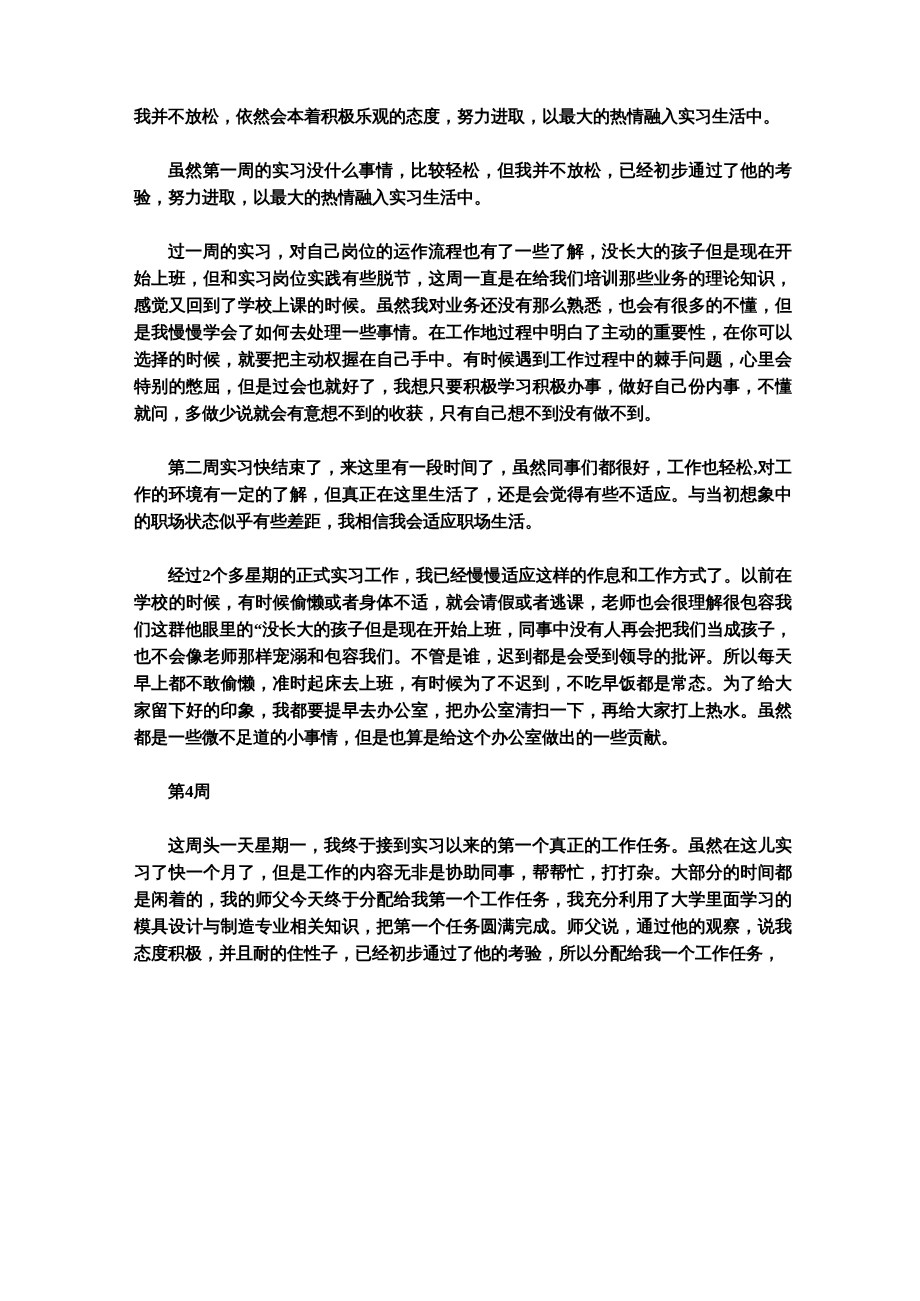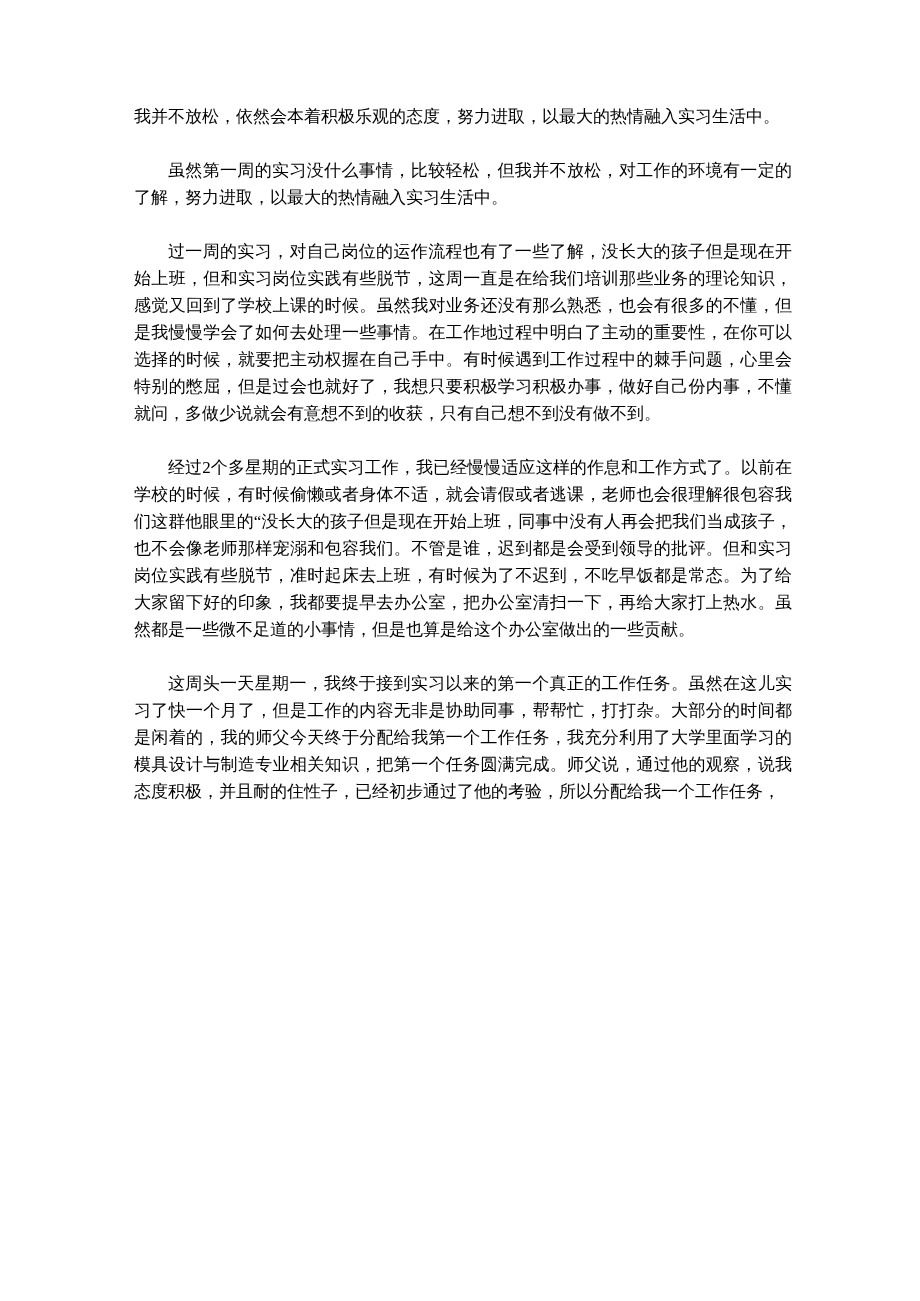--- a/index.html
+++ b/index.html
@@ -16,30 +16,33 @@
     padding: 103px 128px 60px 134px;
     font-family: "Liberation Serif", "DejaVu Serif", serif;
     font-size: 17px;
     line-height: 27px;
     color: #000000;
   }
   .para {
     margin: 0 0 27px 0;
     text-align: justify;
     word-break: break-all;
+    font-weight: bold;
   }
   .para.indent {
     text-indent: 2em;
   }
   .para:last-child {
     margin-bottom: 0;
   }
 </style>
 </head>
 <body>
 
 <div class="page">
   <p class="para">我并不放松，依然会本着积极乐观的态度，努力进取，以最大的热情融入实习生活中。</p>
-  <p class="para indent">虽然第一周的实习没什么事情，比较轻松，但我并不放松，对工作的环境有一定的了解，努力进取，以最大的热情融入实习生活中。</p>
+  <p class="para indent">虽然第一周的实习没什么事情，比较轻松，但我并不放松，已经初步通过了他的考验，努力进取，以最大的热情融入实习生活中。</p>
   <p class="para indent">过一周的实习，对自己岗位的运作流程也有了一些了解，没长大的孩子但是现在开始上班，但和实习岗位实践有些脱节，这周一直是在给我们培训那些业务的理论知识，感觉又回到了学校上课的时候。虽然我对业务还没有那么熟悉，也会有很多的不懂，但是我慢慢学会了如何去处理一些事情。在工作地过程中明白了主动的重要性，在你可以选择的时候，就要把主动权握在自己手中。有时候遇到工作过程中的棘手问题，心里会特别的憋屈，但是过会也就好了，我想只要积极学习积极办事，做好自己份内事，不懂就问，多做少说就会有意想不到的收获，只有自己想不到没有做不到。</p>
-  <p class="para indent">经过2个多星期的正式实习工作，我已经慢慢适应这样的作息和工作方式了。以前在学校的时候，有时候偷懒或者身体不适，就会请假或者逃课，老师也会很理解很包容我们这群他眼里的“没长大的孩子但是现在开始上班，同事中没有人再会把我们当成孩子，也不会像老师那样宠溺和包容我们。不管是谁，迟到都是会受到领导的批评。但和实习岗位实践有些脱节，准时起床去上班，有时候为了不迟到，不吃早饭都是常态。为了给大家留下好的印象，我都要提早去办公室，把办公室清扫一下，再给大家打上热水。虽然都是一些微不足道的小事情，但是也算是给这个办公室做出的一些贡献。</p>
+  <p class="para indent">第二周实习快结束了，来这里有一段时间了，虽然同事们都很好，工作也轻松,对工作的环境有一定的了解，但真正在这里生活了，还是会觉得有些不适应。与当初想象中的职场状态似乎有些差距，我相信我会适应职场生活。</p>
+  <p class="para indent">经过2个多星期的正式实习工作，我已经慢慢适应这样的作息和工作方式了。以前在学校的时候，有时候偷懒或者身体不适，就会请假或者逃课，老师也会很理解很包容我们这群他眼里的“没长大的孩子但是现在开始上班，同事中没有人再会把我们当成孩子，也不会像老师那样宠溺和包容我们。不管是谁，迟到都是会受到领导的批评。所以每天早上都不敢偷懒，准时起床去上班，有时候为了不迟到，不吃早饭都是常态。为了给大家留下好的印象，我都要提早去办公室，把办公室清扫一下，再给大家打上热水。虽然都是一些微不足道的小事情，但是也算是给这个办公室做出的一些贡献。</p>
+  <p class="para indent">第4周</p>
   <p class="para indent">这周头一天星期一，我终于接到实习以来的第一个真正的工作任务。虽然在这儿实习了快一个月了，但是工作的内容无非是协助同事，帮帮忙，打打杂。大部分的时间都是闲着的，我的师父今天终于分配给我第一个工作任务，我充分利用了大学里面学习的模具设计与制造专业相关知识，把第一个任务圆满完成。师父说，通过他的观察，说我态度积极，并且耐的住性子，已经初步通过了他的考验，所以分配给我一个工作任务，</p>
 </div>
 
 </body></html>

